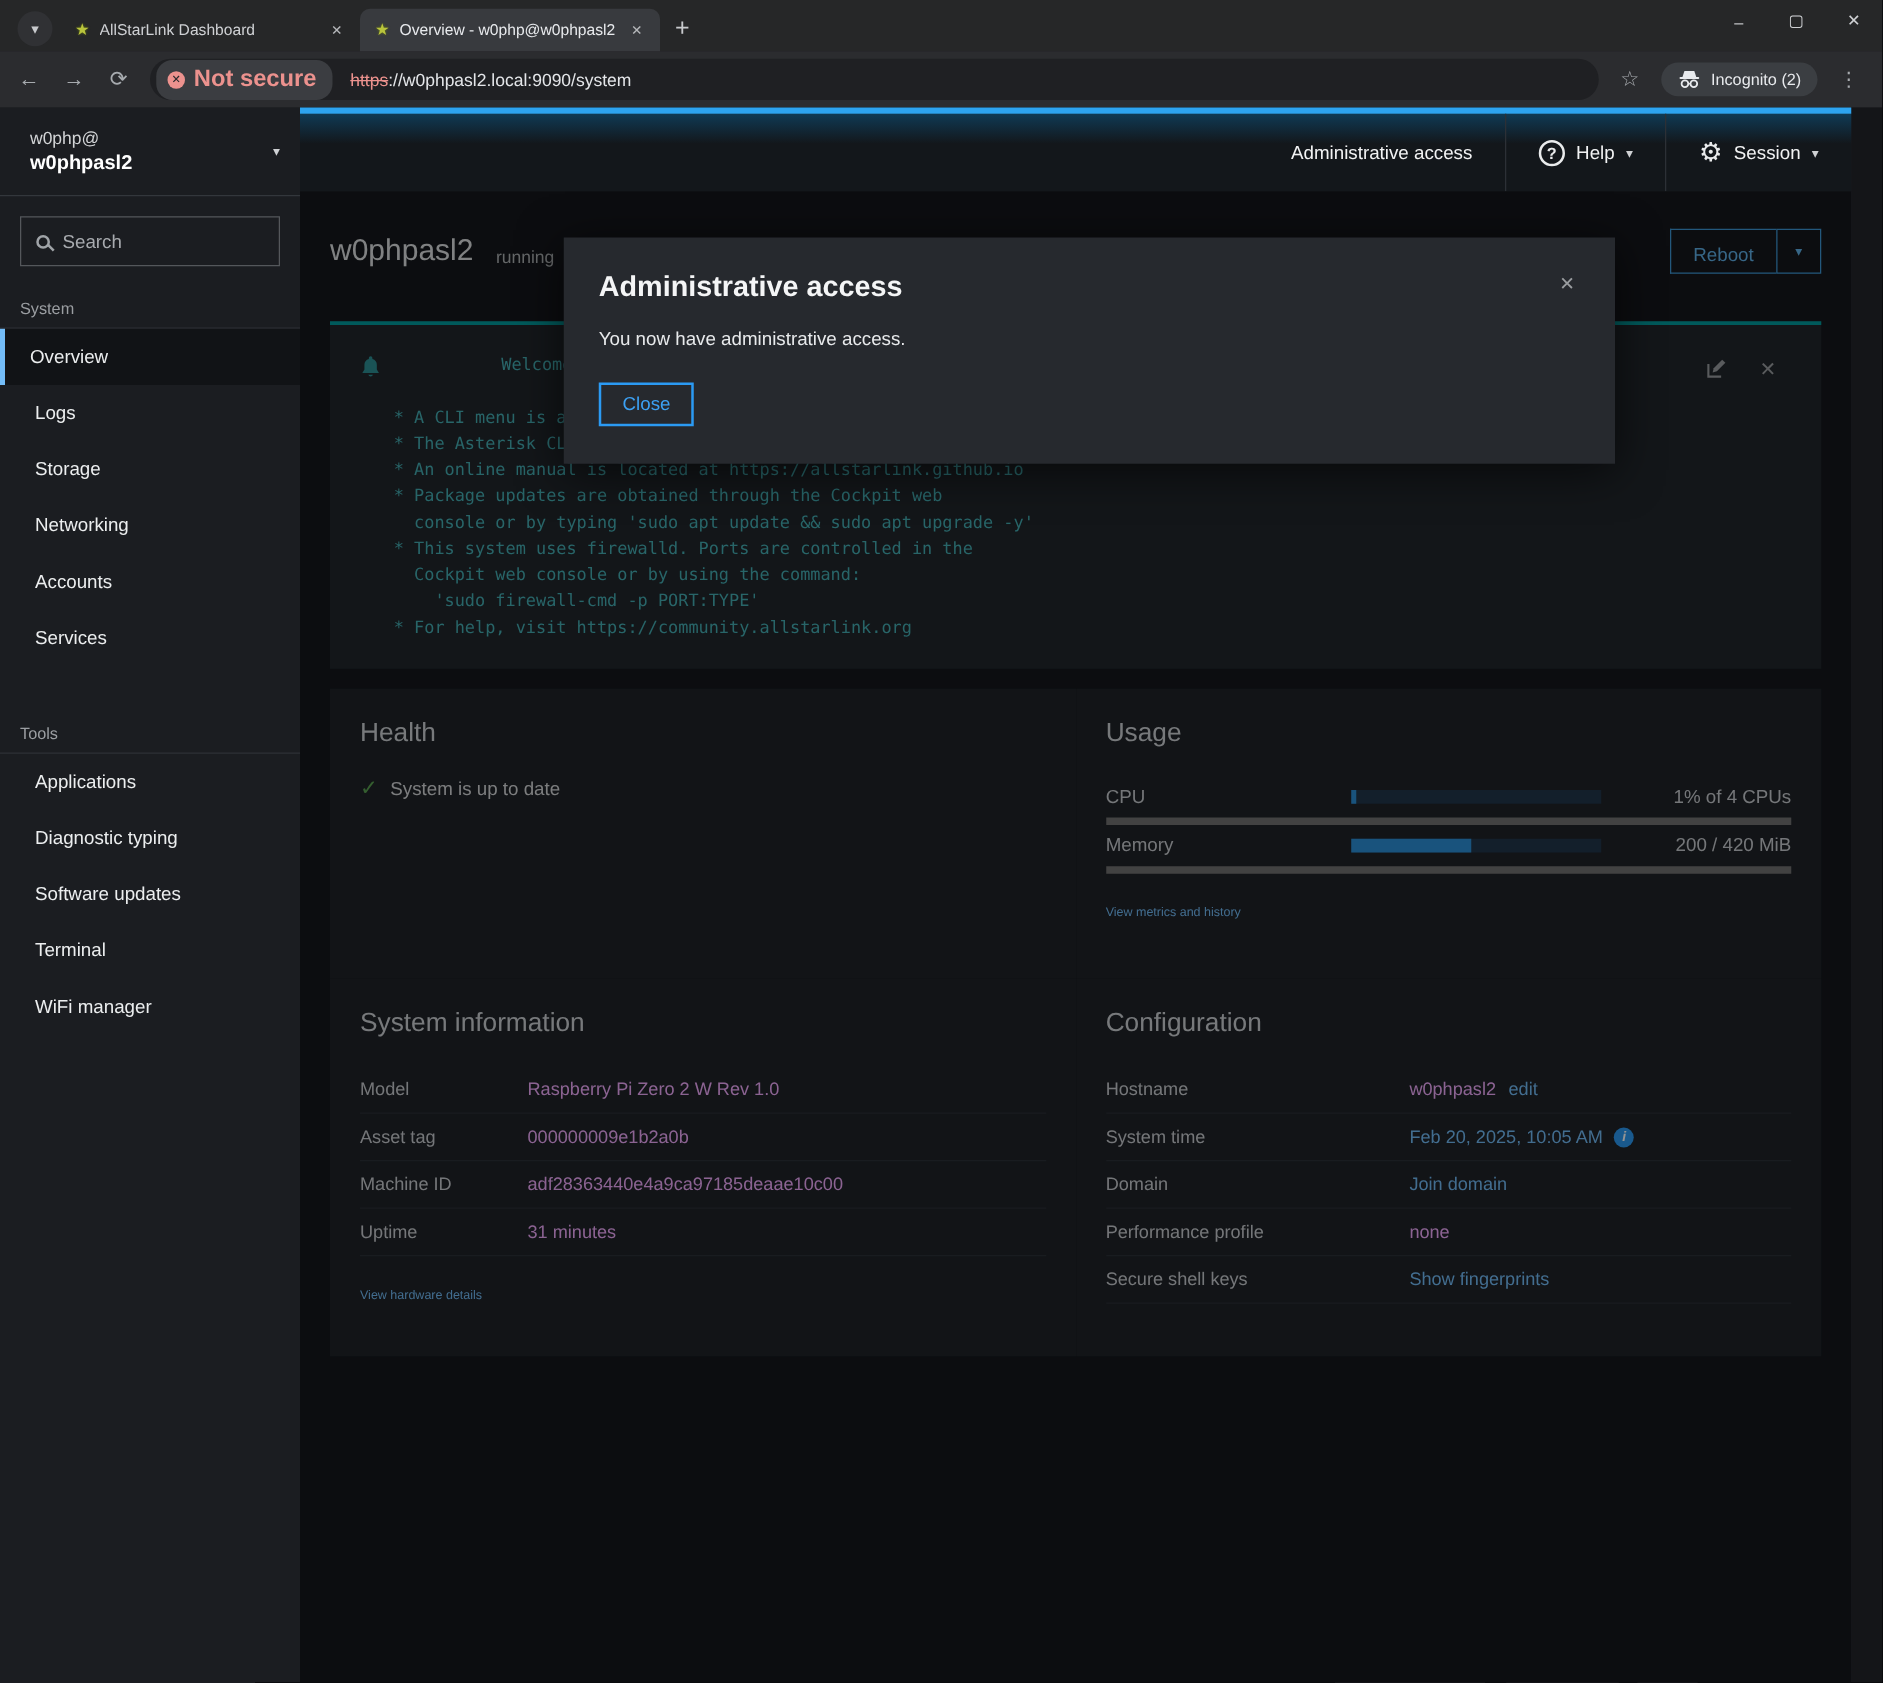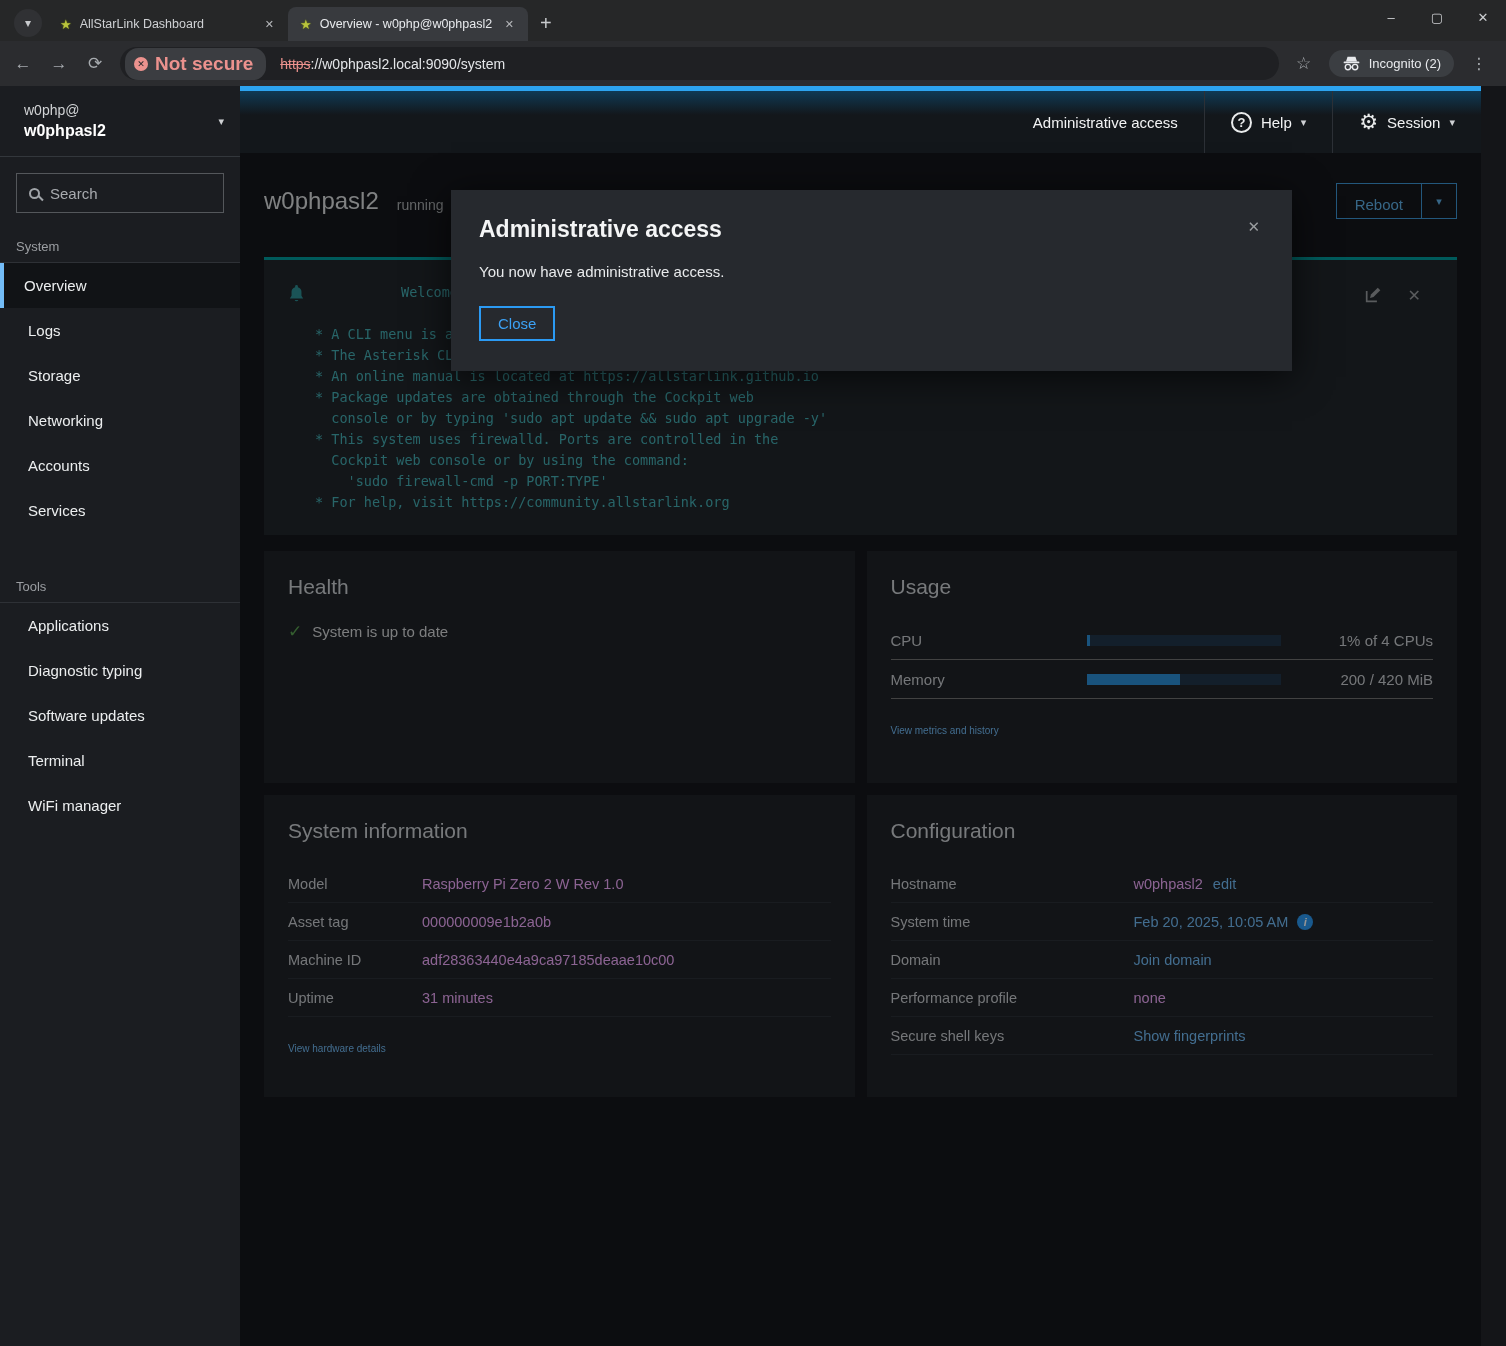--- a/index.html
+++ b/index.html
@@ -81,29 +81,29 @@
   
   .banner { margin-top:28px; min-height:264px; background:#21272c; border-top:3px solid #009b9d; padding:22px 24px; display:flex; align-items:flex-start; }
   .bell { flex:0 0 auto; margin-right:10px; margin-top:2px; }
   .banner-pre { flex:1; font-family:"DejaVu Sans Mono","Liberation Mono",monospace; font-size:13.5px; line-height:21px; color:#45aeb4; white-space:pre; }
   .banner-line.first { padding-left:86px; margin-bottom:21px; }
   .banner-actions { display:flex; gap:26px; margin:4px 12px 0 0; }
   .banner-act { color:#9a9da0; cursor:pointer; }
   .banner-act svg { display:block; }
 
   
-  .cards { display:grid; grid-template-columns:1fr 1fr; gap:12px; margin-top:16px; }
+  .cards { display:grid; grid-template-columns:1fr 1fr; margin-top:16px; }
   .card { background:#1f2328; padding:24px; }
   .card.h232 { min-height:232px; }
   .card.h302 { min-height:302px; }
   .card-title { color:#cdd1d5; font-size:21px; font-weight:400; margin-bottom:22px; }
   .health-row { display:flex; align-items:center; gap:10px; color:#d6d8da; font-size:15px; }
   .check-glyph { color:#5ba352; font-size:17px; font-weight:bold; }
 
-  .usage-row { display:flex; align-items:center; height:39px; border-bottom:1px solid #737373; }
+  .usage-row { display:flex; align-items:center; height:39px; border-bottom:6px solid #737373; }
   .usage-label { width:196px; color:#c9ccd0; font-size:15px; }
   .bar-track { flex:1; height:11px; background:#22364a; position:relative; }
   .bar-fill { position:absolute; left:0; top:0; bottom:0; background:#2b8fd8; }
   .usage-value { width:152px; text-align:right; color:#c9ccd0; font-size:15px; }
   .card-link { display:inline-block; margin-top:26px; color:#73bcf7; font-size:10px; cursor:pointer; text-decoration:none; }
 
   .info-row { display:flex; align-items:center; min-height:38px; border-bottom:1px solid #2c3137; font-size:14.5px; }
   .info-label { color:#c9ccd0; flex:0 0 auto; }
   .sysinfo .info-label { width:134px; }
   .config .info-label { width:243px; }

